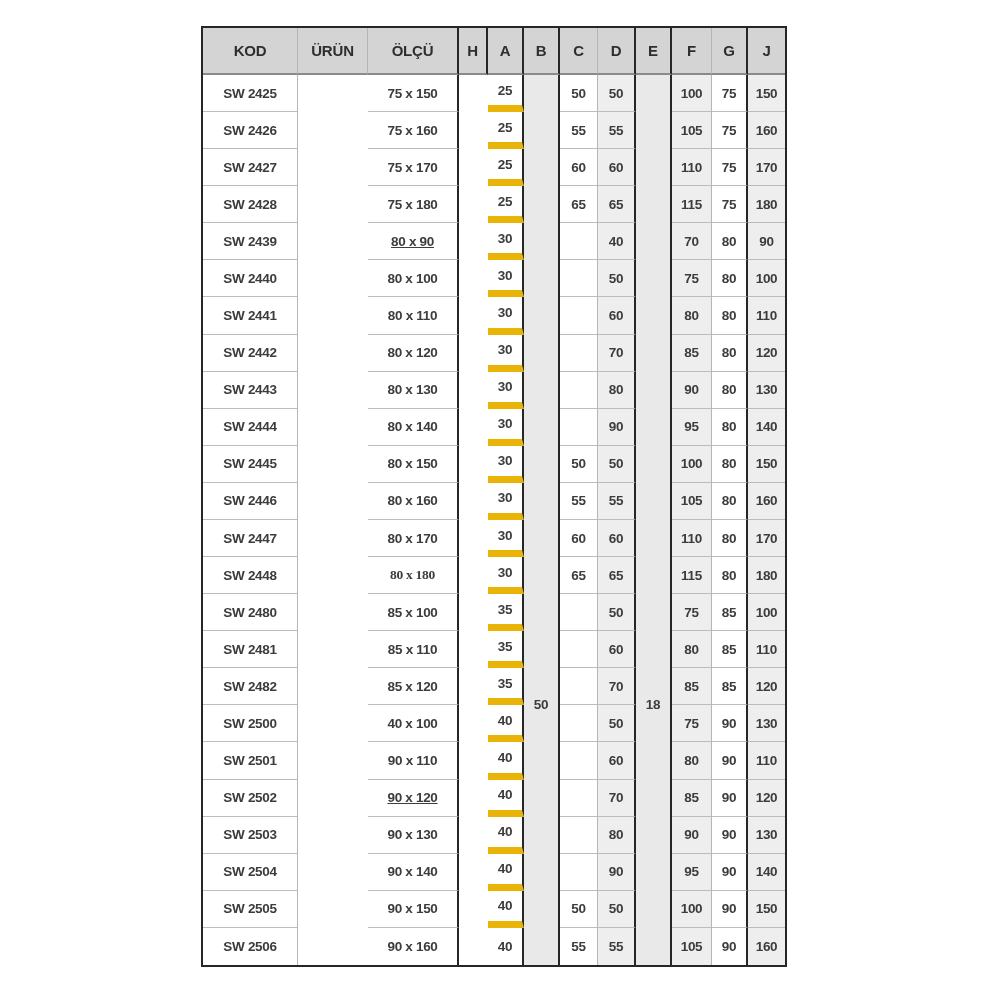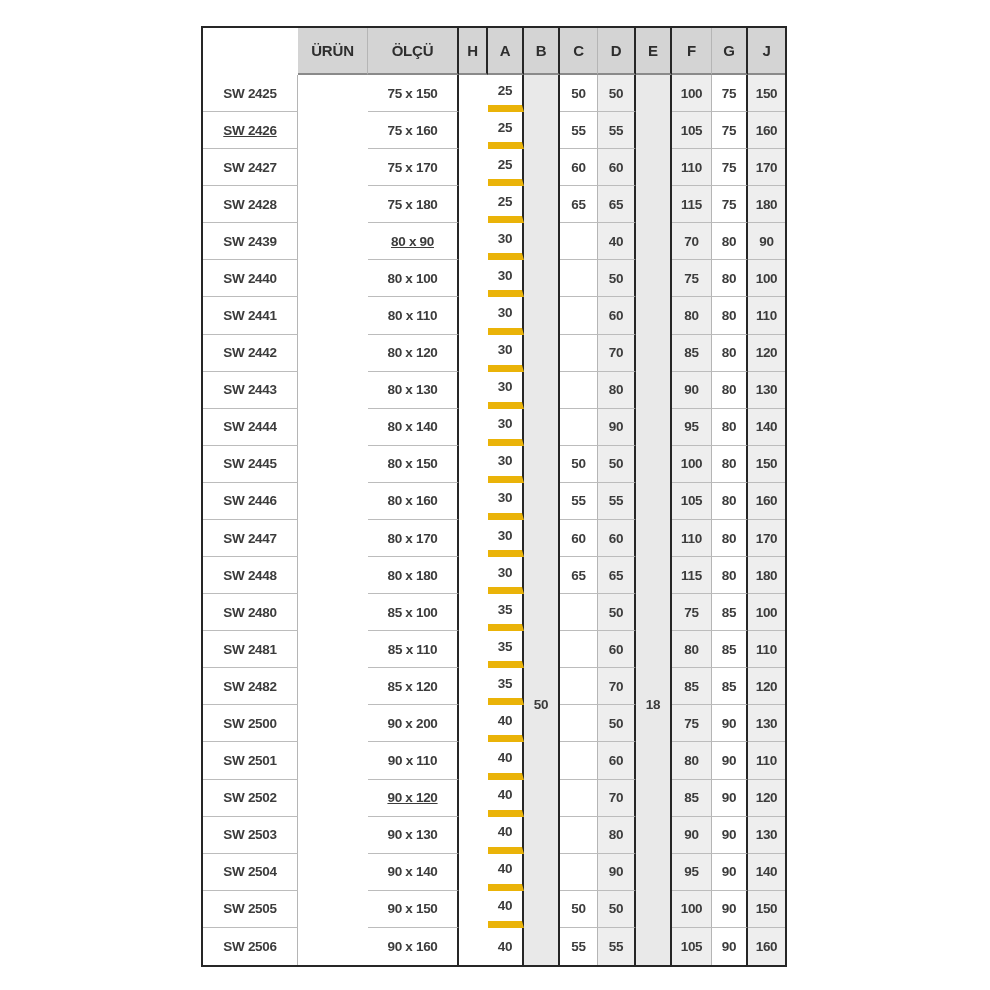--- a/index.html
+++ b/index.html
@@ -43,33 +43,34 @@
   }
   .br-dark{border-right:2px solid var(--border-dark,#262626);}
   .br-light{border-right:1px solid var(--border-light,#b5b5b5);}
   .bg-strip{background:var(--strip-bg,#e9e9e9);}
   .bg-tint{background:var(--tint-bg,#eeeeee);}
 </style>
 </head>
 <body>
 
 <div id="spec-table">
+    <div class="hcell br-light" style="grid-area: 1 / 1;">KOD</div>
     <div class="hcell br-light" style="grid-area: 1 / 2;">ÜRÜN</div>
     <div class="hcell br-dark" style="grid-area: 1 / 3;">ÖLÇÜ</div>
     <div class="hcell br-dark" style="grid-area: 1 / 4;">H</div>
     <div class="hcell br-dark" style="grid-area: 1 / 5;">A</div>
     <div class="hcell br-dark" style="grid-area: 1 / 6;">B</div>
     <div class="hcell br-light" style="grid-area: 1 / 7;">C</div>
     <div class="hcell br-dark" style="grid-area: 1 / 8;">D</div>
     <div class="hcell br-dark" style="grid-area: 1 / 9;">E</div>
     <div class="hcell br-light" style="grid-area: 1 / 10;">F</div>
     <div class="hcell br-dark" style="grid-area: 1 / 11;">G</div>
     <div class="hcell " style="grid-area: 1 / 12;">J</div>
     <div class="dcell br-light " style="grid-area: 2 / 1;">SW 2425</div>
-    <div class="dcell br-light " style="grid-area: 3 / 1; text-decoration: underline;">SW 2426</div>
+    <div class="dcell br-light " style="grid-area: 3 / 1;">SW 2426</div>
     <div class="dcell br-light " style="grid-area: 4 / 1;">SW 2427</div>
     <div class="dcell br-light " style="grid-area: 5 / 1;">SW 2428</div>
     <div class="dcell br-light " style="grid-area: 6 / 1; text-align: center;">SW 2439</div>
     <div class="dcell br-light " style="grid-area: 7 / 1;">SW 2440</div>
     <div class="dcell br-light " style="grid-area: 8 / 1;">SW 2441</div>
     <div class="dcell br-light " style="grid-area: 9 / 1;">SW 2442</div>
     <div class="dcell br-light " style="grid-area: 10 / 1;">SW 2443</div>
     <div class="dcell br-light " style="grid-area: 11 / 1;">SW 2444</div>
     <div class="dcell br-light " style="grid-area: 12 / 1;">SW 2445</div>
     <div class="dcell br-light " style="grid-area: 13 / 1;">SW 2446</div>
@@ -91,25 +92,25 @@
     <div class="dcell br-dark " style="grid-area: 5 / 3;">75 x 180</div>
     <div class="dcell br-dark " style="grid-area: 6 / 3; text-decoration: underline;">80 x 90</div>
     <div class="dcell br-dark " style="grid-area: 7 / 3;">80 x 100</div>
     <div class="dcell br-dark " style="grid-area: 8 / 3;">80 x 110</div>
     <div class="dcell br-dark " style="grid-area: 9 / 3;">80 x 120</div>
     <div class="dcell br-dark " style="grid-area: 10 / 3;">80 x 130</div>
     <div class="dcell br-dark " style="grid-area: 11 / 3;">80 x 140</div>
     <div class="dcell br-dark " style="grid-area: 12 / 3;">80 x 150</div>
     <div class="dcell br-dark " style="grid-area: 13 / 3;">80 x 160</div>
     <div class="dcell br-dark " style="grid-area: 14 / 3;">80 x 170</div>
-    <div class="dcell br-dark " style="grid-area: 15 / 3;">80 x 180</div>
+    <div class="dcell br-dark " style="grid-area: 15 / 3; font-family: Liberation Serif, serif;">80 x 180</div>
     <div class="dcell br-dark " style="grid-area: 16 / 3;">85 x 100</div>
     <div class="dcell br-dark " style="grid-area: 17 / 3;">85 x 110</div>
     <div class="dcell br-dark " style="grid-area: 18 / 3;">85 x 120</div>
-    <div class="dcell br-dark " style="grid-area: 19 / 3;">90 x 200</div>
+    <div class="dcell br-dark " style="grid-area: 19 / 3;">40 x 100</div>
     <div class="dcell br-dark " style="grid-area: 20 / 3;">90 x 110</div>
     <div class="dcell br-dark " style="grid-area: 21 / 3; text-decoration: underline;">90 x 120</div>
     <div class="dcell br-dark " style="grid-area: 22 / 3;">90 x 130</div>
     <div class="dcell br-dark " style="grid-area: 23 / 3;">90 x 140</div>
     <div class="dcell br-dark " style="grid-area: 24 / 3;">90 x 150</div>
     <div class="dcell br-dark  last" style="grid-area: 25 / 3;">90 x 160</div>
     <div class="dcell br-dark  sep-dark" style="grid-area: 2 / 5;">25</div>
     <div class="dcell br-dark  sep-dark" style="grid-area: 3 / 5;">25</div>
     <div class="dcell br-dark  sep-dark" style="grid-area: 4 / 5;">25</div>
     <div class="dcell br-dark  sep-dark" style="grid-area: 5 / 5;">25</div>

